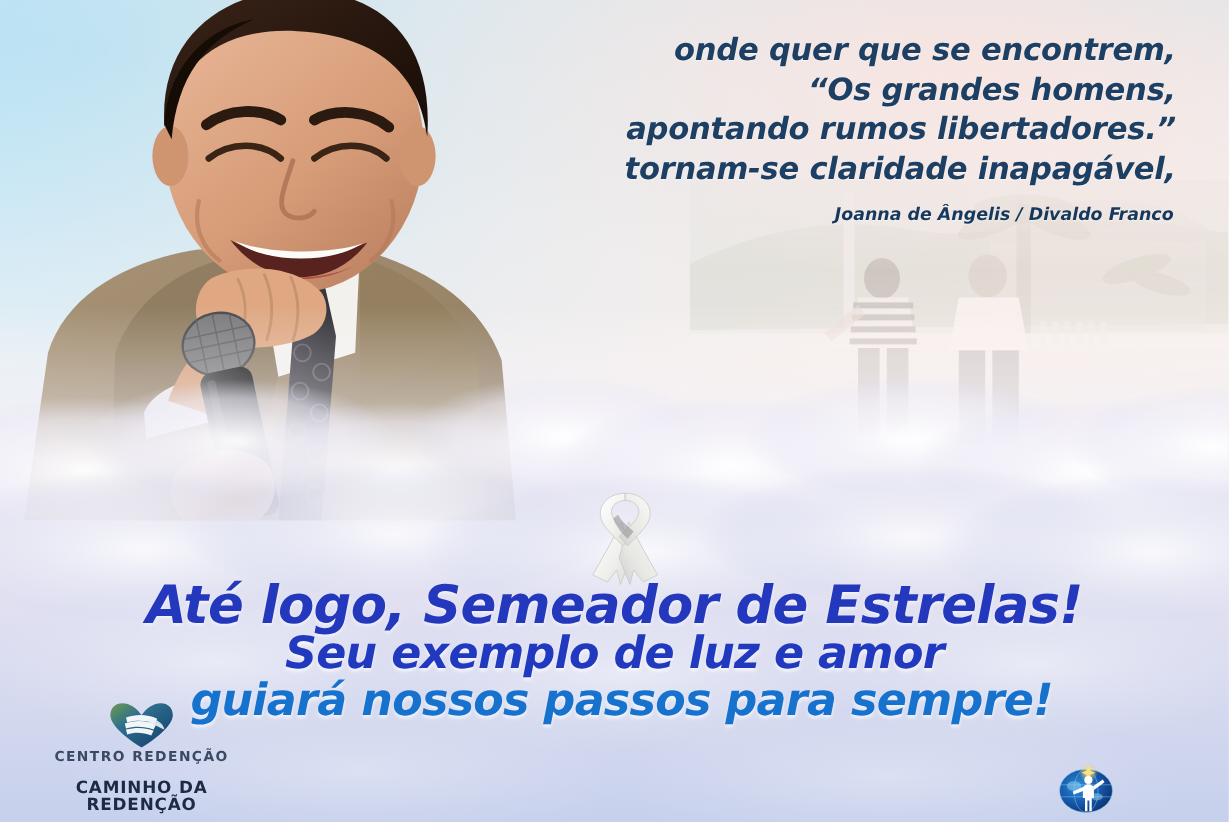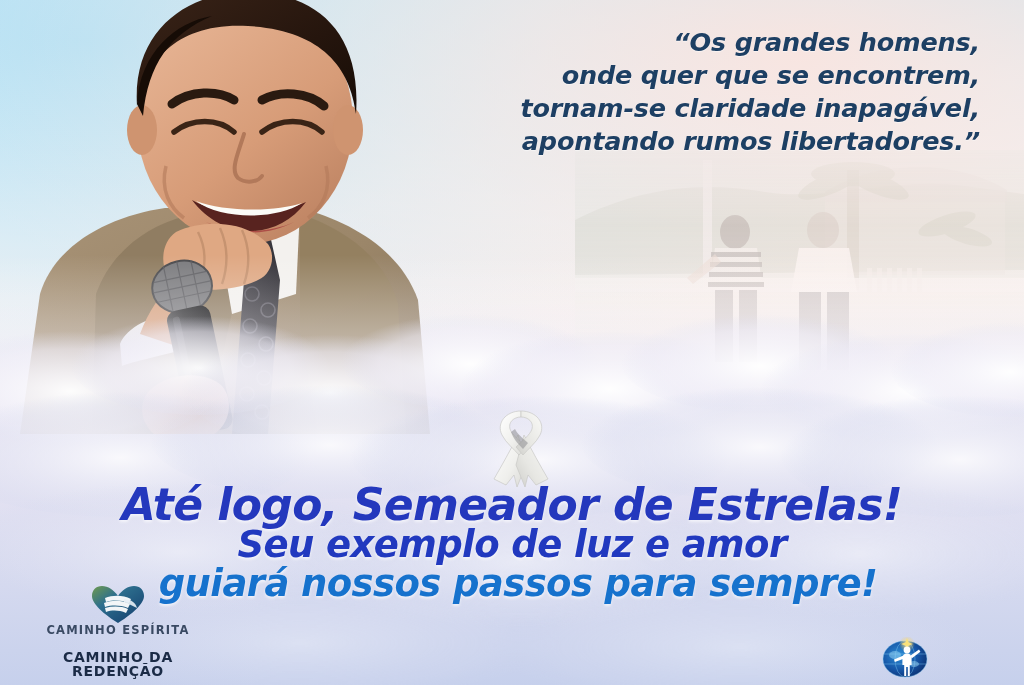--- a/index.html
+++ b/index.html
@@ -325,25 +325,26 @@
         <ellipse cx="860" cy="292" rx="230" ry="70" fill="url(#puffB)"></ellipse>
       </g>
       <g opacity=".4">
         <ellipse cx="300" cy="382" rx="260" ry="62" fill="url(#puffB)"></ellipse>
         <ellipse cx="740" cy="386" rx="260" ry="62" fill="url(#puffB)"></ellipse>
       </g>
     </svg>
   </div>
 
   <div class="quote">
+    <span class="ln">onde quer que se encontrem,</span>
     <span class="ln">“Os grandes homens,</span>
-    <span class="ln">onde quer que se encontrem,</span>
+    <span class="ln">apontando rumos libertadores.”</span>
     <span class="ln">tornam-se claridade inapagável,</span>
-    <span class="ln">apontando rumos libertadores.”</span>
-  </div>
+  </div>
+  <div class="quote-attr">Joanna de Ângelis / Divaldo Franco</div>
 
   <div class="ribbon">
     <svg viewBox="0 0 66 85" xmlns="http://www.w3.org/2000/svg">
       <defs>
         <linearGradient id="ribL" x1="0" y1="0" x2="1" y2="1">
           <stop offset="0%" stop-color="#ffffff"></stop>
           <stop offset="60%" stop-color="#efefec"></stop>
           <stop offset="100%" stop-color="#d9d9d5"></stop>
         </linearGradient>
         <linearGradient id="ribR" x1="1" y1="0" x2="0" y2="1">
@@ -385,21 +386,21 @@
 
         <g fill="#ffffff" opacity=".94">
           <path d="M14,13 C22,10 32,10 40,14 L38,18 C30,15 22,15 15,17 Z"></path>
           <path d="M13,18 C21,15 31,15 39,19 L37,23 C29,20 21,20 14,22 Z"></path>
           <path d="M14,23 C22,21 30,21 37,24 L35,28 C28,25 21,25 15,27 Z"></path>
         </g>
         <path d="M33,14 C40,14 45,18 46,23 C40,20 36,18 33,17 Z" fill="#e8f0f6" opacity=".9"></path>
       </svg>
     </span>
     <span class="logo-text">
-      <span class="ce-line1" style="display:block">CAMINHO ESPÍRITA</span>
+      <span class="ce-line1" style="display:block">CENTRO REDENÇÃO</span>
       <span class="ce-line2" style="display:block">CAMINHO DA REDENÇÃO</span>
     </span>
   </div>
 
   <div class="logo logo-right">
     <span class="logo-mark">
       <svg width="48" height="42" viewBox="0 0 48 42" xmlns="http://www.w3.org/2000/svg">
         <defs>
           <radialGradient id="globeG" cx="0.38" cy="0.4" r="0.72">
             <stop offset="0%" stop-color="#2f8fd6"></stop>

